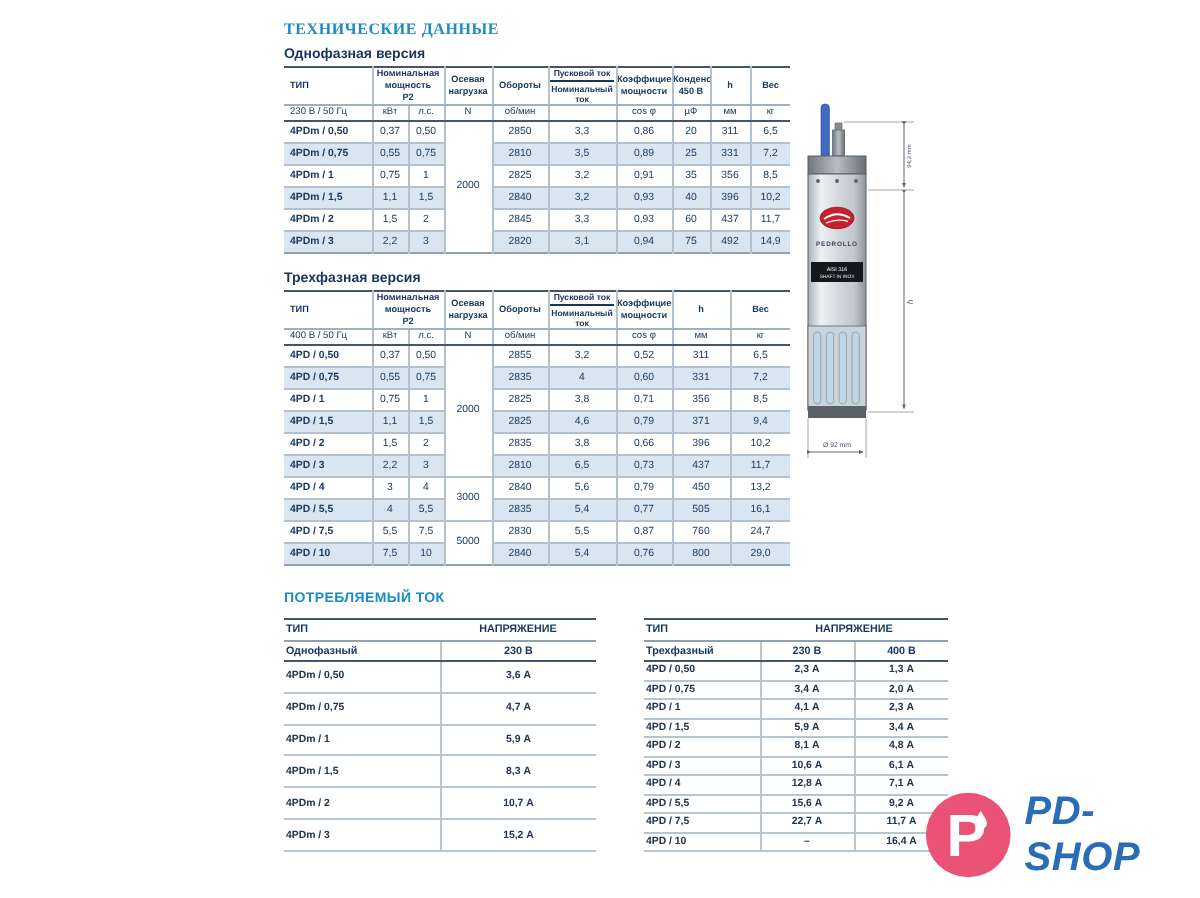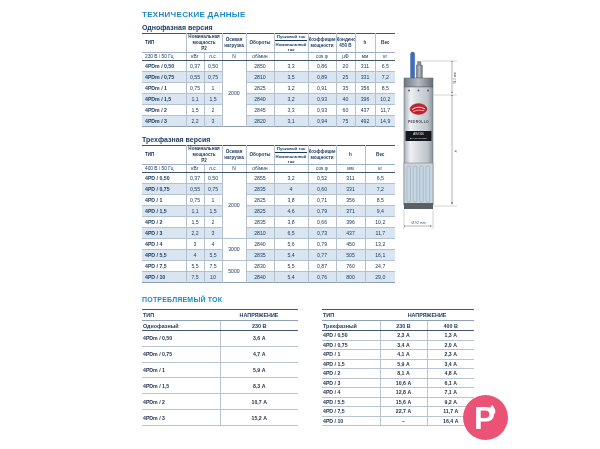--- a/index.html
+++ b/index.html
@@ -1,19 +1,19 @@
 <!DOCTYPE html>
 <html><head>
 <meta charset="utf-8">
 <style>
   *{margin:0;padding:0;box-sizing:border-box;}
   html,body{width:600px;height:449px;background:#ffffff;overflow:hidden;
     font-family:"Liberation Sans",sans-serif;}
   .page-title{position:absolute;left:142px;top:10px;font-size:8px;font-weight:bold;
-    color:#1b8ac6;letter-spacing:.3px;}
+    color:#1b8ac6;letter-spacing:.3px;font-family:Liberation Serif, serif;}
   .section{position:absolute;left:142px;width:253px;}
   .sec-single{top:24px;}
   .sec-three{top:136px;}
   .section-title{font-size:7px;font-weight:bold;color:#17365d;margin-bottom:2px;}
   table.spec{border-collapse:collapse;table-layout:fixed;width:253px;
     border-top:1.4px solid #44546a;border-bottom:1px solid #8fa0b3;}
   table.spec th,table.spec td{color:#17365d;text-align:center;vertical-align:middle;padding:0;overflow:hidden;}
   table.spec thead tr.names th{height:17px;font-size:4.6px;font-weight:bold;line-height:1.2;
     border-bottom:.6px solid #9fb0c2;}
   table.spec thead tr.units th{height:8px;font-size:4.8px;font-weight:normal;
@@ -507,13 +507,14 @@
   </g>
   <rect x="9" y="158" width="29" height="6" fill="#596067"></rect>
 </svg>
 
 <div class="logo">
   <svg class="logo-mark" viewBox="0 0 46 46">
     <circle cx="23" cy="23" r="22" fill="#ea5276"></circle>
     <text x="22" y="34" text-anchor="middle" font-size="31" font-weight="bold" fill="#ffffff" font-family="Liberation Sans, sans-serif">P</text>
     <path d="M29.5 10.5 c2 3 3.2 4.8 3.2 6.4 a3.2 3.2 0 0 1 -6.4 0 c0 -1.6 1.2 -3.4 3.2 -6.4 z" fill="#ffffff"></path>
   </svg>
+  <span class="logo-text">PD-SHOP</span>
 </div>
 
 </body></html>

